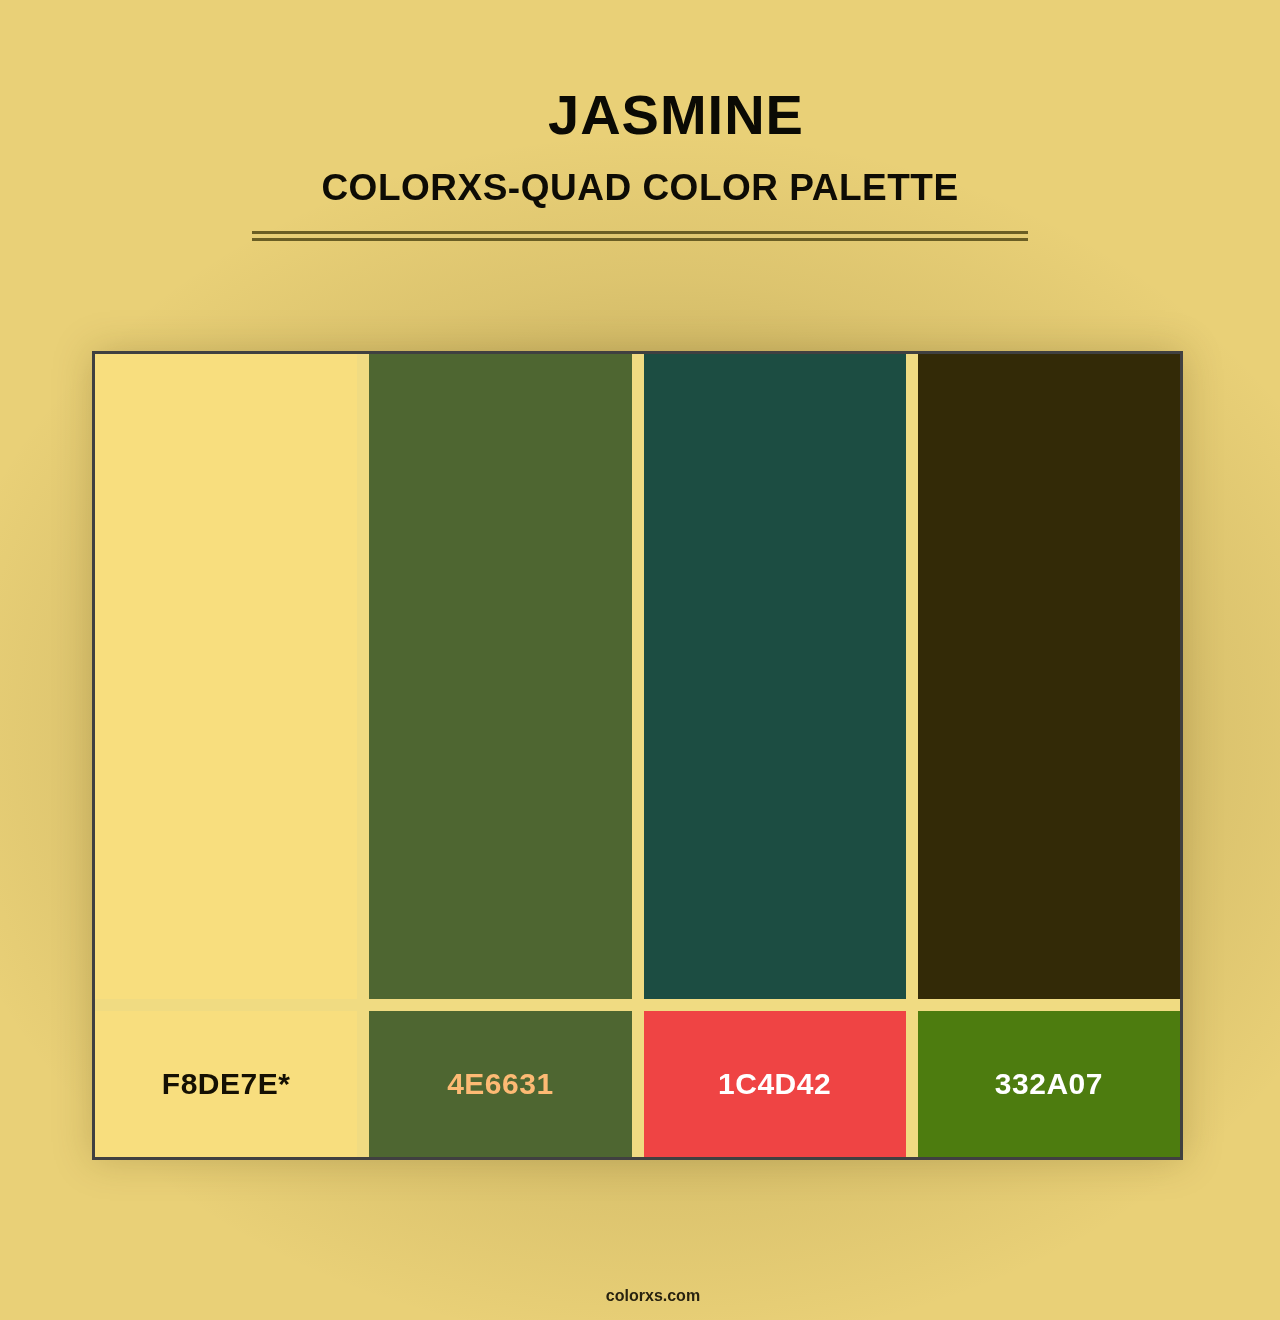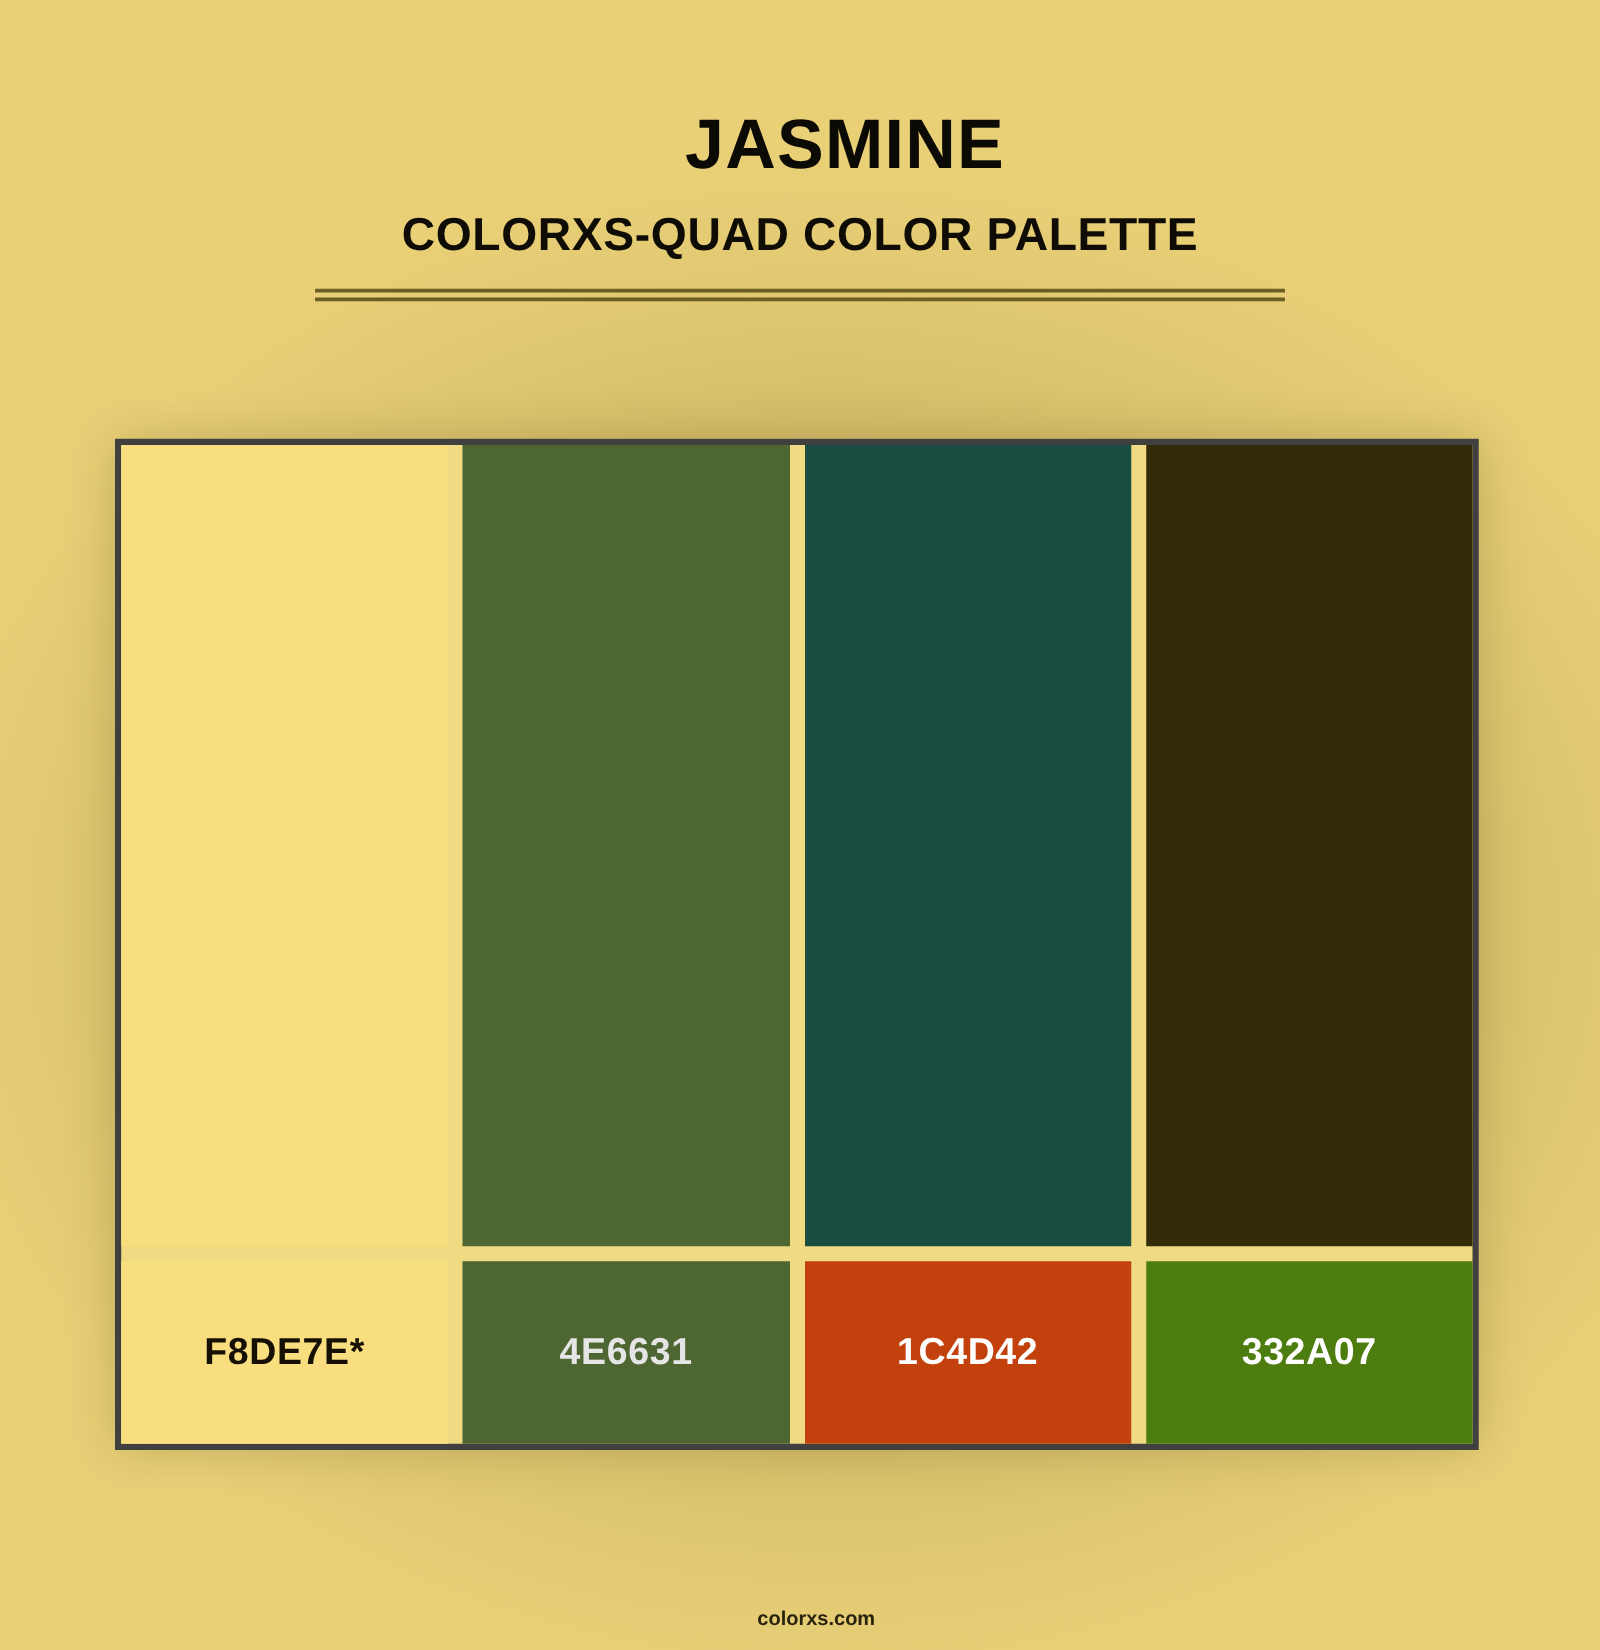--- a/index.html
+++ b/index.html
@@ -60,21 +60,21 @@
     position: absolute;
     left: 92px;
     top: 351px;
     width: 1091px;
     height: 809px;
     box-sizing: border-box;
     display: grid;
     grid-template-columns: repeat(4, 1fr);
     grid-template-rows: 1fr 146px;
     gap: 12px;
-    border: 5px solid #404040;
+    border: 3px solid #404040;
     background: #f0db82;
     box-shadow: 0 0 36px rgba(92, 72, 20, 0.25);
   }
   .cell { width: 100%; height: 100%; }
   .label-cell {
     display: flex;
     align-items: center;
     justify-content: center;
     font-size: 30px;
     font-weight: 800;
@@ -101,20 +101,20 @@
   <h2 class="subtitle">COLORXS-QUAD COLOR PALETTE</h2>
   <div class="divider"></div>
 
   <div class="palette">
     <div class="cell" style="background: rgb(248, 222, 126);"></div>
     <div class="cell" style="background: rgb(78, 102, 49);"></div>
     <div class="cell" style="background: rgb(28, 77, 66);"></div>
     <div class="cell" style="background: rgb(51, 42, 7);"></div>
 
     <div class="cell label-cell" style="background: rgb(248, 222, 126); color: rgb(21, 16, 3);">F8DE7E*</div>
-    <div class="cell label-cell" style="background: rgb(78, 102, 49); color: #e5e5e5;">4E6631</div>
-    <div class="cell label-cell" style="background: #c2410c; color: rgb(255, 255, 255);">1C4D42</div>
+    <div class="cell label-cell" style="background: rgb(78, 102, 49); color: #fdba74;">4E6631</div>
+    <div class="cell label-cell" style="background: #ef4444; color: rgb(255, 255, 255);">1C4D42</div>
     <div class="cell label-cell" style="background: #4d7c0f; color: rgb(255, 255, 255);">332A07</div>
   </div>
 
   <div class="footer">colorxs.com</div>
 
 </div>
 
 </body></html>

